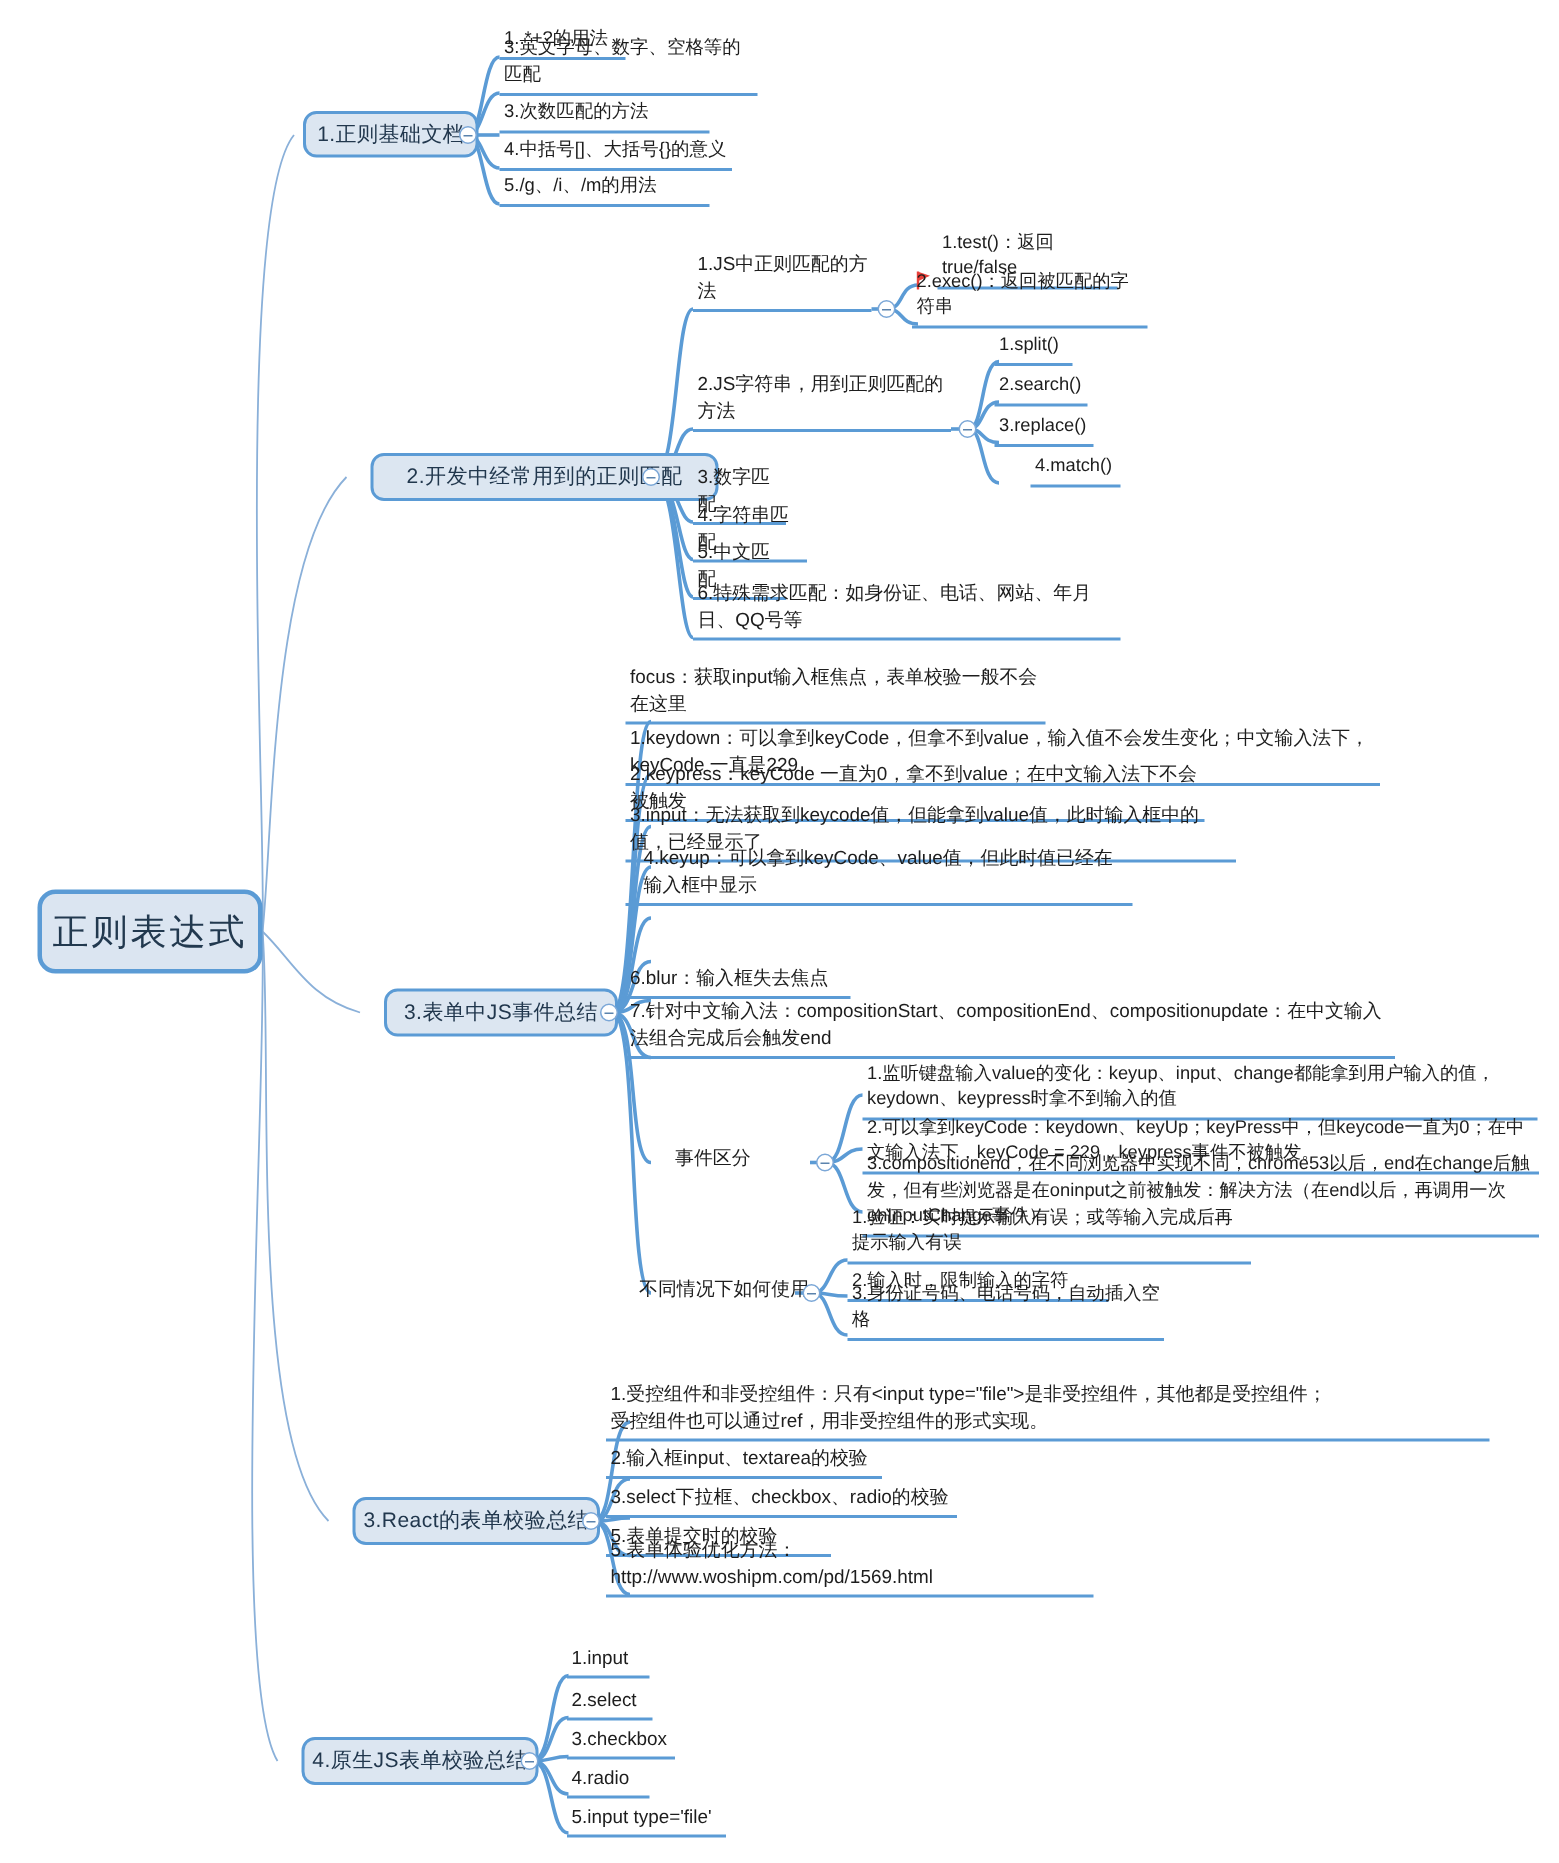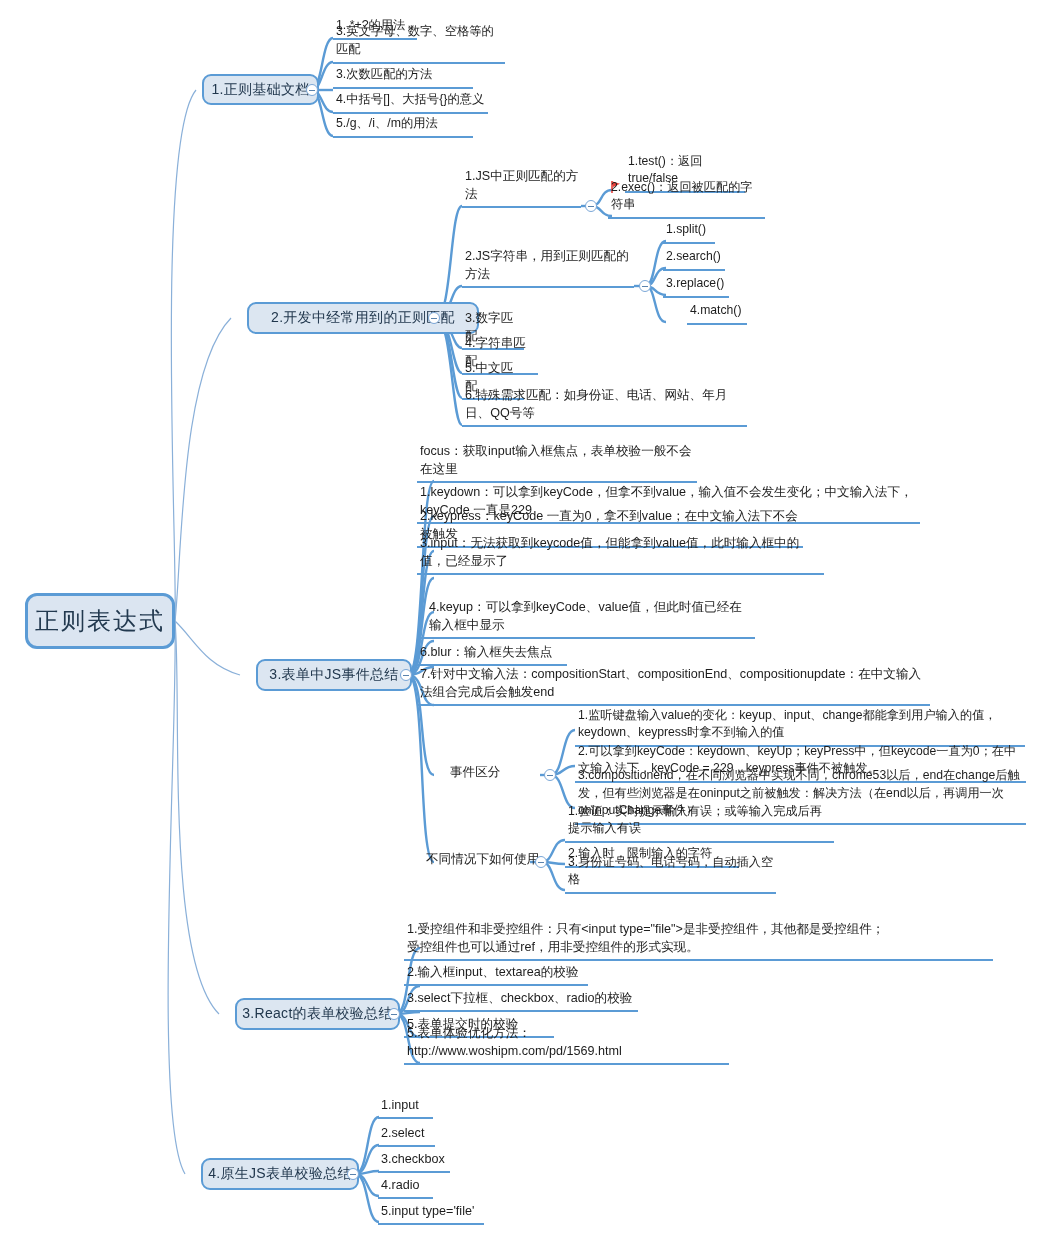--- a/index.html
+++ b/index.html
@@ -247,21 +247,21 @@
     </div>
   <div class="leaf l2" style="left:417px;top:491px;width:503px;height:33px;">
     <span class="txt">1.keydown：可以拿到keyCode，但拿不到value，输入值不会发生变化；中文输入法下，keyCode 一直是229</span>
     </div>
   <div class="leaf l2" style="left:417px;top:530px;width:386px;height:18px;">
     <span class="txt">2.keypress：keyCode 一直为0，拿不到value；在中文输入法下不会被触发</span>
     </div>
   <div class="leaf l2" style="left:417px;top:557px;width:407px;height:18px;">
     <span class="txt">3.input：无法获取到keycode值，但能拿到value值，此时输入框中的值，已经显示了</span>
     </div>
-  <div class="leaf l2" style="left:417px;top:621px;width:338px;height:18px;padding-left:12px;">
+  <div class="leaf l2" style="left:417px;top:586px;width:338px;height:18px;padding-left:12px;">
     <span class="txt">4.keyup：可以拿到keyCode、value值，但此时值已经在输入框中显示</span>
     </div>
   <div class="leaf l2" style="left:417px;top:648px;width:150px;height:18px;">
     <span class="txt">6.blur：输入框失去焦点</span>
     </div>
   <div class="leaf l2" style="left:417px;top:673px;width:513px;height:33px;">
     <span class="txt">7.针对中文输入法：compositionStart、compositionEnd、compositionupdate：在中文输入法组合完成后会触发end</span>
     </div>
 
   <div class="leaf l2 plain" style="left:423px;top:766px;width:115px;height:18px;margin-left:24px;">

